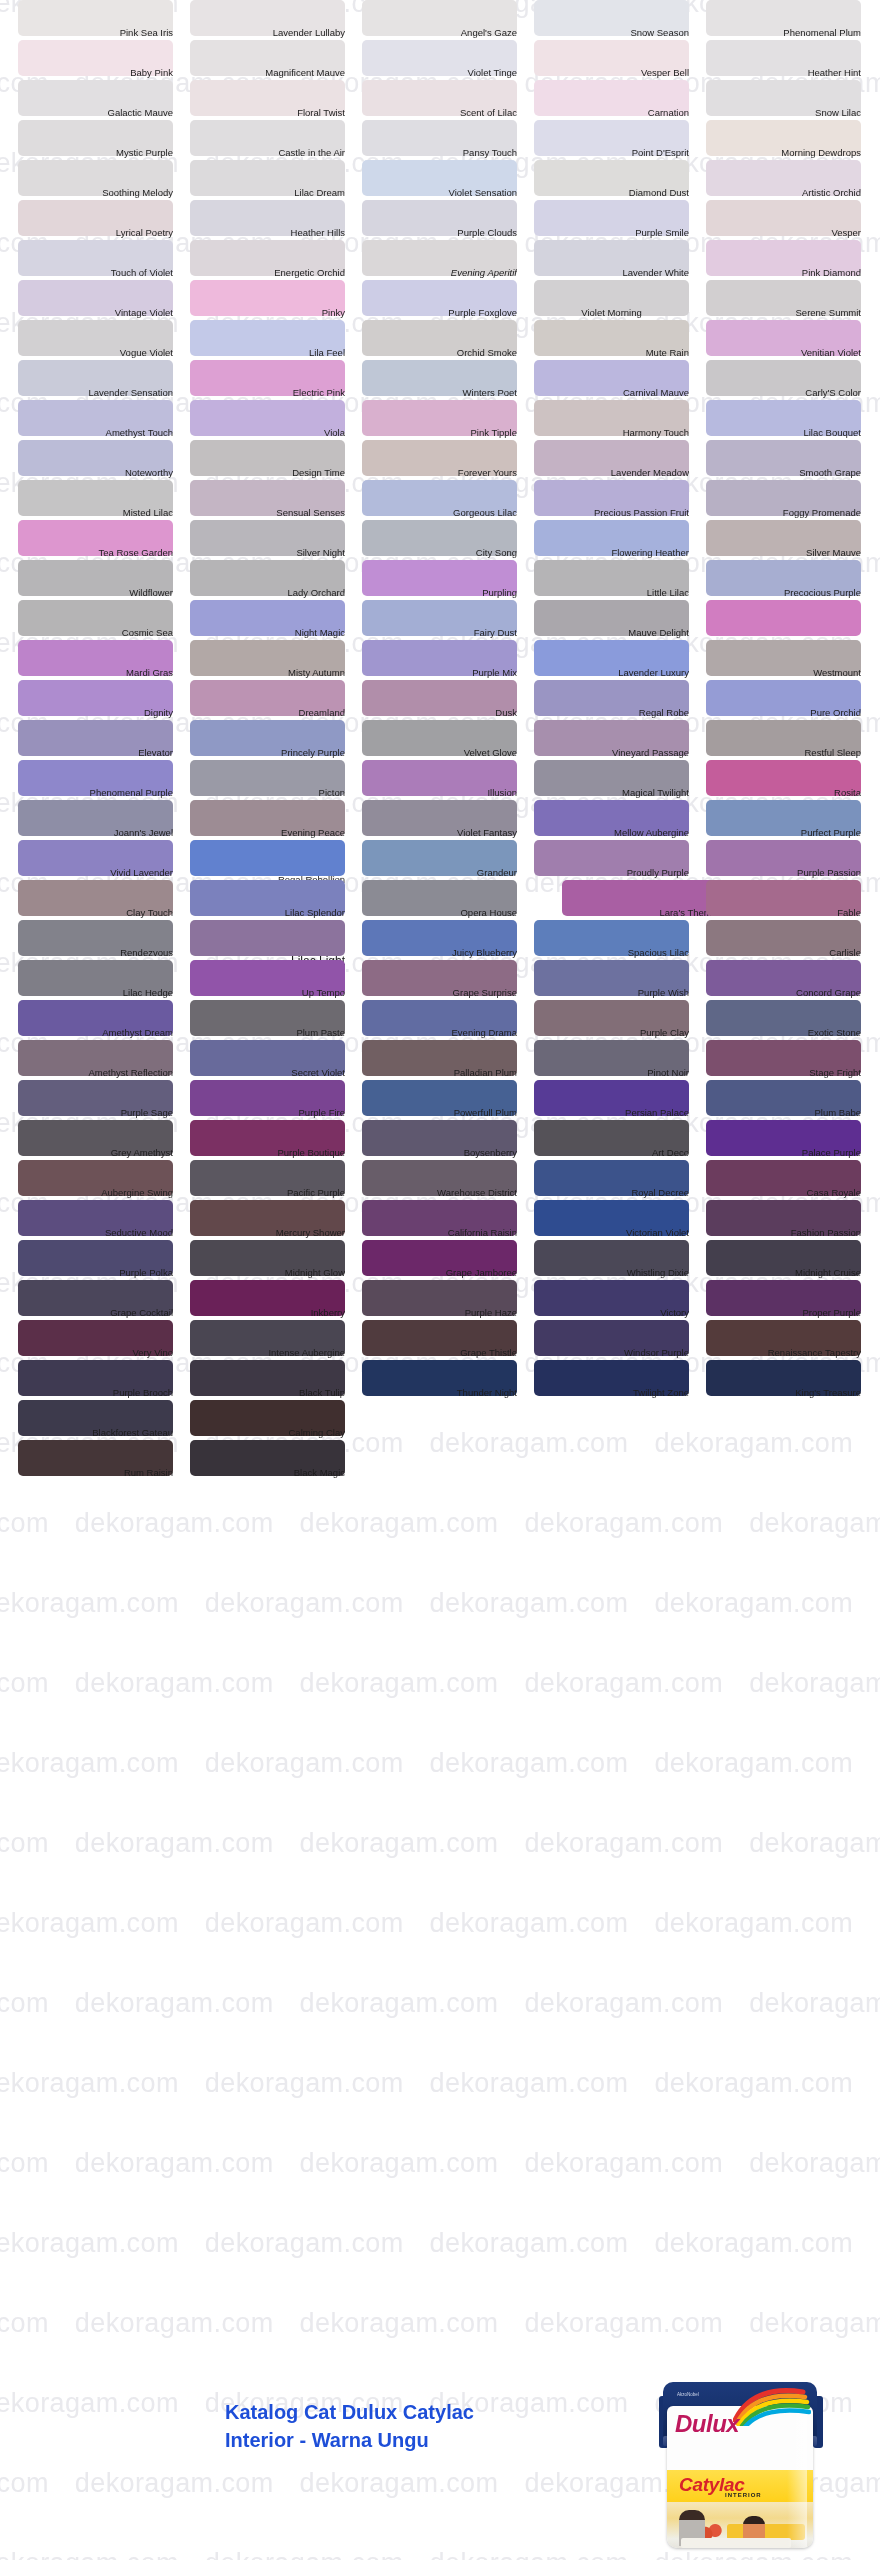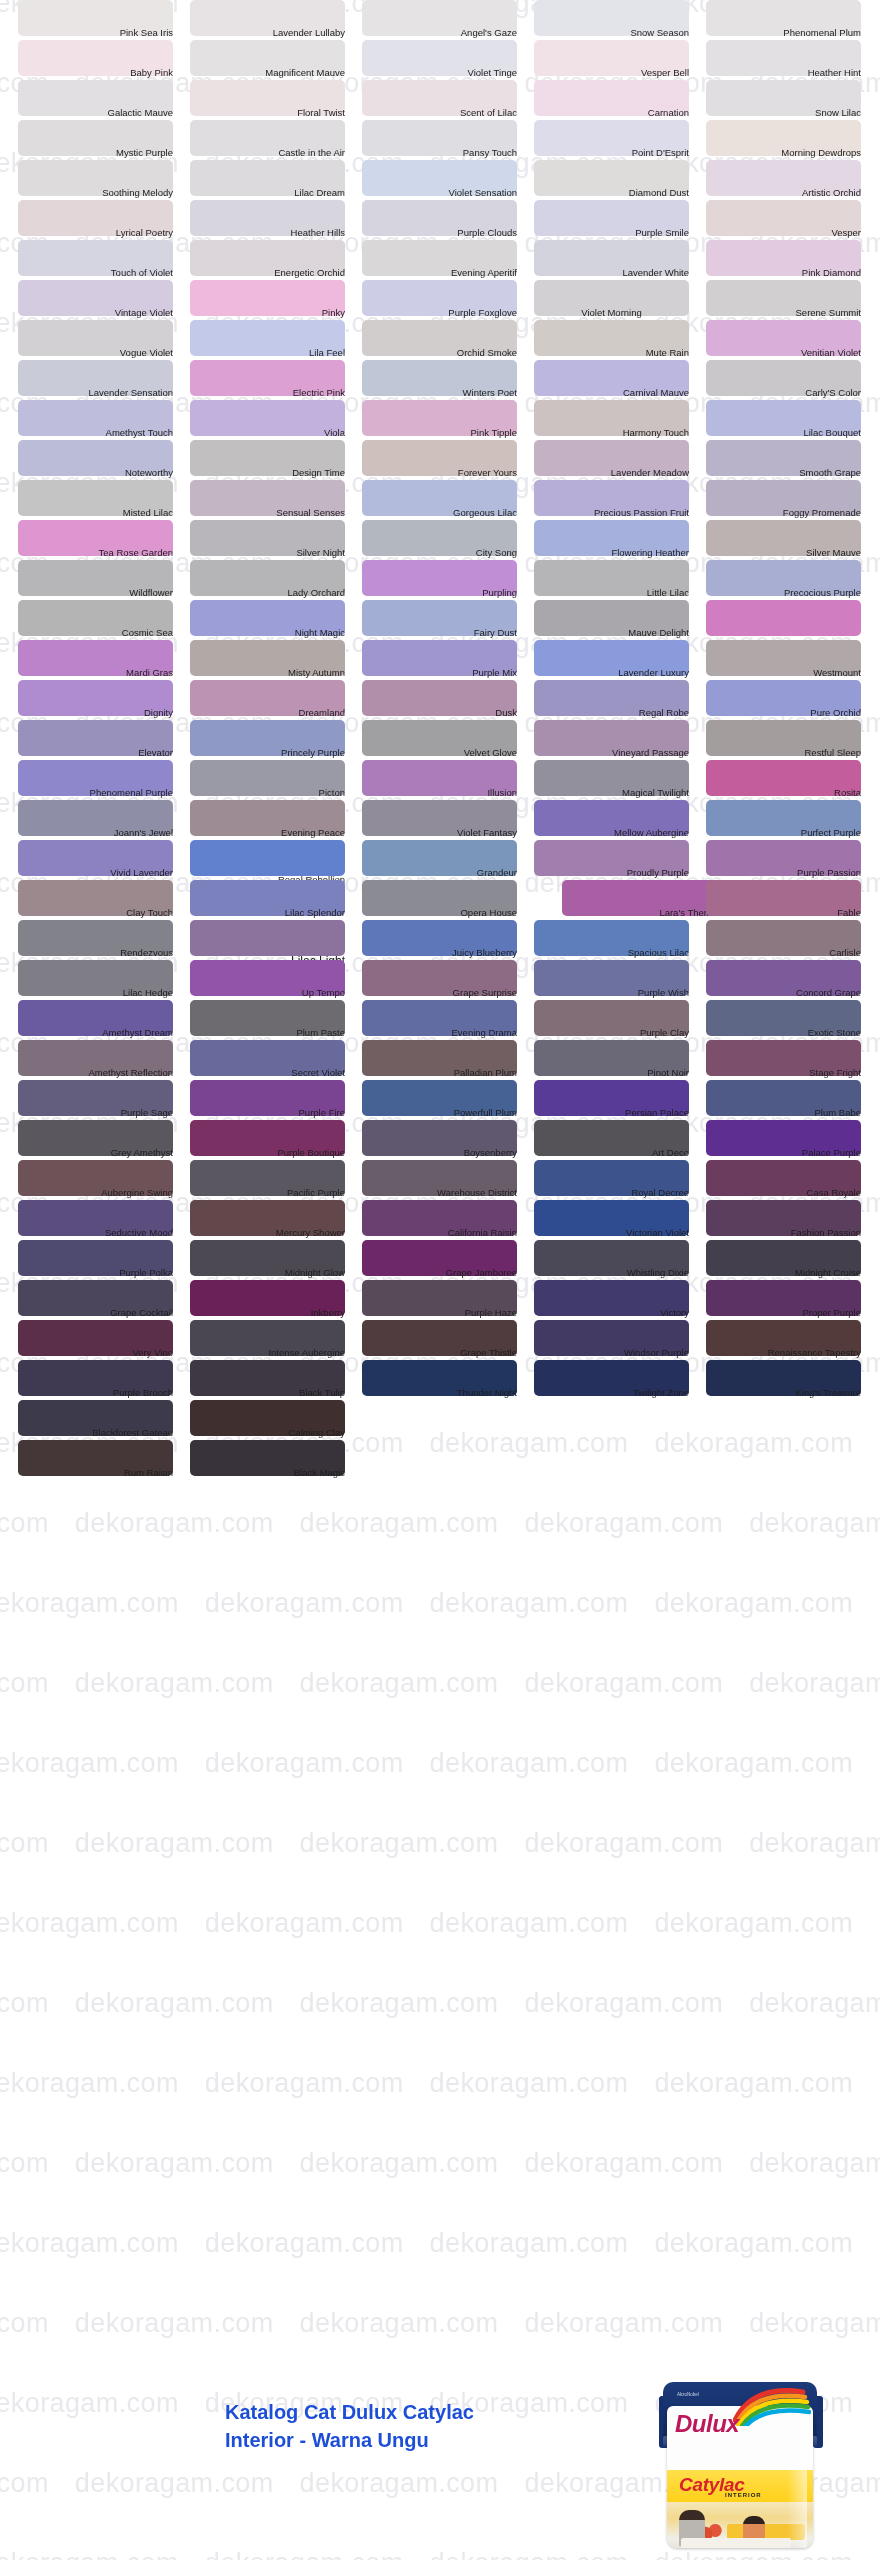--- a/index.html
+++ b/index.html
@@ -432,21 +432,21 @@
       </div>
       <div class="swatch-row">
         <div class="swatch-cell" style="left: 18px;">
           <div class="swatch-chip" style="background: rgb(213, 212, 225); width: 155px; height: 36px;"></div>
           <div class="swatch-label" style="width: 155px; top: 28px; font-size: 9.5px;">Touch of Violet</div>
         </div>
         <div class="swatch-cell" style="left: 190px;">
           <div class="swatch-chip" style="background: rgb(220, 214, 218); width: 155px; height: 36px;"></div>
           <div class="swatch-label" style="width: 155px; top: 28px; font-size: 9.5px;">Energetic Orchid</div>
         </div>
-        <div class="swatch-cell" style="left: 362px;">
+        <div class="swatch-cell" style="left: 362px; font-style: italic;">
           <div class="swatch-chip" style="background: rgb(218, 215, 216); width: 155px; height: 36px;"></div>
           <div class="swatch-label" style="width: 155px; top: 28px; font-size: 9.5px;">Evening Aperitif</div>
         </div>
         <div class="swatch-cell" style="left: 534px;">
           <div class="swatch-chip" style="background: rgb(211, 211, 221); width: 155px; height: 36px;"></div>
           <div class="swatch-label" style="width: 155px; top: 28px; font-size: 9.5px;">Lavender White</div>
         </div>
         <div class="swatch-cell" style="left: 706px;">
           <div class="swatch-chip" style="background: rgb(226, 203, 224); width: 155px; height: 36px;"></div>
           <div class="swatch-label" style="width: 155px; top: 28px; font-size: 9.5px;">Pink Diamond</div>

